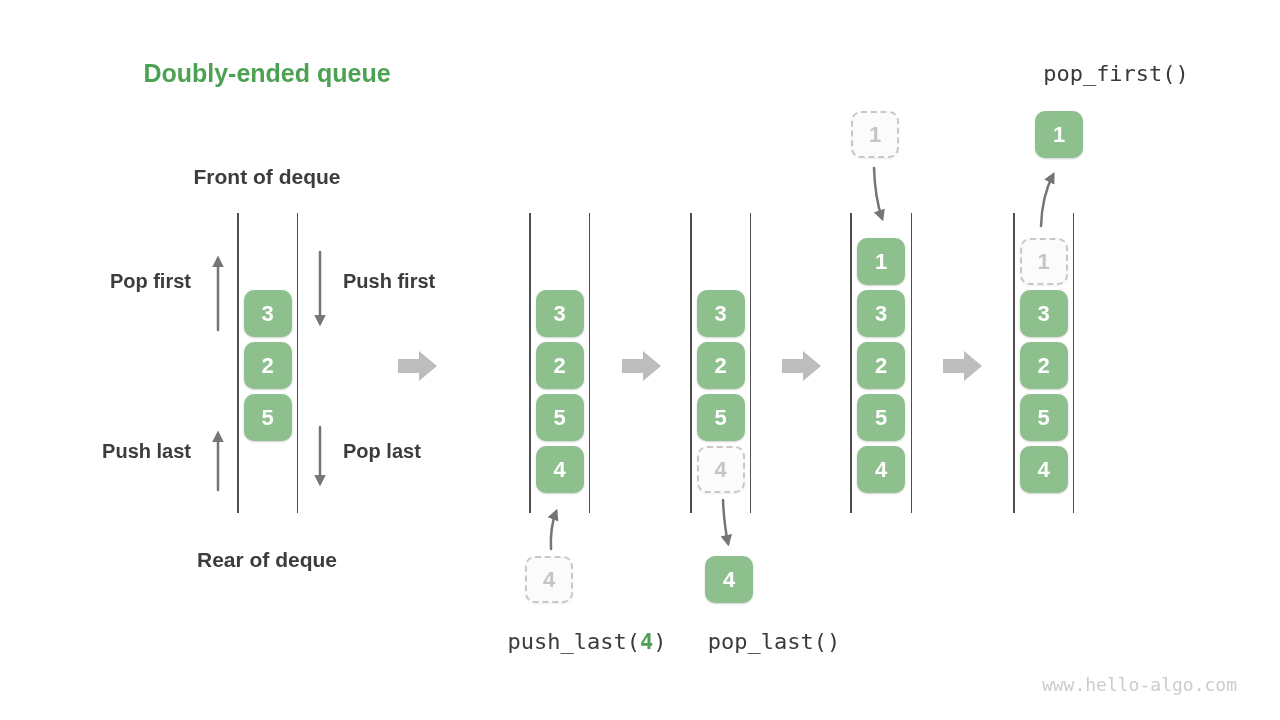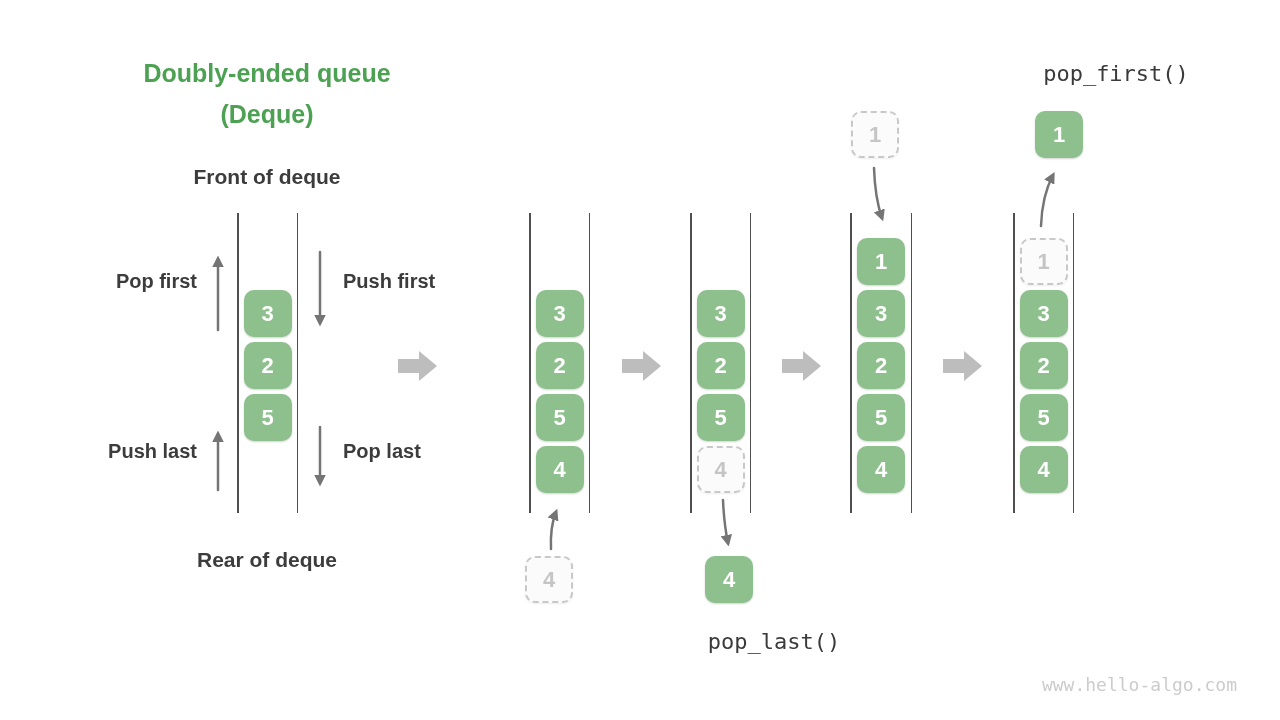--- a/index.html
+++ b/index.html
@@ -19,21 +19,21 @@
   .end-label{
     position:absolute;left:117px;width:300px;text-align:center;
     font-size:21px;font-weight:bold;color:var(--text_dark);
   }
   .front{top:165px;}
   .rear{top:548px;}
   .oplabel{
     position:absolute;font-size:20px;font-weight:bold;color:var(--text_dark);
     white-space:nowrap;
   }
-  .op-right-align{left:44px;width:153px;text-align:right;}
+  .op-right-align{left:38px;width:153px;text-align:right;}
   .pop-first-l{top:270px;}
   .push-last-l{top:440px;}
   .push-first-l{left:343px;top:270px;text-align:center;}
   .pop-last-l{left:343px;top:440px;}
   .code{
     position:absolute;transform:translateX(-50%);
     font-family:"DejaVu Sans Mono",monospace;font-size:22px;
     color:var(--code_text);white-space:nowrap;
   }
   .code .arg{color:var(--green_accent);font-weight:bold;}
@@ -68,21 +68,20 @@
   .arrow-head{fill:var(--arrow_gray);}
   .block-arrow{fill:var(--block_arrow_gray);}
 </style>
 </head>
 <body>
 
 <div id="stage">
 
   <div class="title">
     <div>Doubly-ended queue</div>
-    <div>(Deque)</div>
   </div>
 
   <div class="end-label rear">Rear of deque</div>
   <div class="end-label front">Front of deque</div>
 
   <div class="oplabel op-right-align pop-first-l">Pop first</div>
   <div class="oplabel push-first-l">Push first</div>
   <div class="oplabel op-right-align push-last-l">Push last</div>
   <div class="oplabel pop-last-l">Pop last</div>
 
@@ -130,20 +129,21 @@
     <div class="cell solid s3">2</div>
     <div class="cell solid s4">5</div>
     <div class="cell solid s5">4</div>
   </div>
 
   <div class="fcell ghost" style="left:525px;top:556px;">4</div>
   <div class="fcell solid" style="left:705px;top:556px;">4</div>
   <div class="fcell ghost" style="left:851px;top:111px;">1</div>
   <div class="fcell solid" style="left:1035px;top:111px;">1</div>
 
+  <div class="code" style="left:587px;top:629px;"><span>push_last(</span><span class="arg">4</span><span>)</span></div>
   <div class="code" style="left:774px;top:629px;"><span>pop_last()</span><span class="arg"></span><span></span></div>
   <div class="code" style="left:1116px;top:61px;"><span>pop_first()</span><span class="arg"></span><span></span></div>
 
   <svg id="arrow-layer" width="1280" height="720" viewBox="0 0 1280 720">
     <defs>
       <marker id="ah" viewBox="0 0 10 10" refX="7" refY="5" markerWidth="4.6" markerHeight="4.6" orient="auto-start-reverse">
         <path d="M0,0 L10,5 L0,10 z" class="arrow-head"></path>
       </marker>
     </defs>
 

